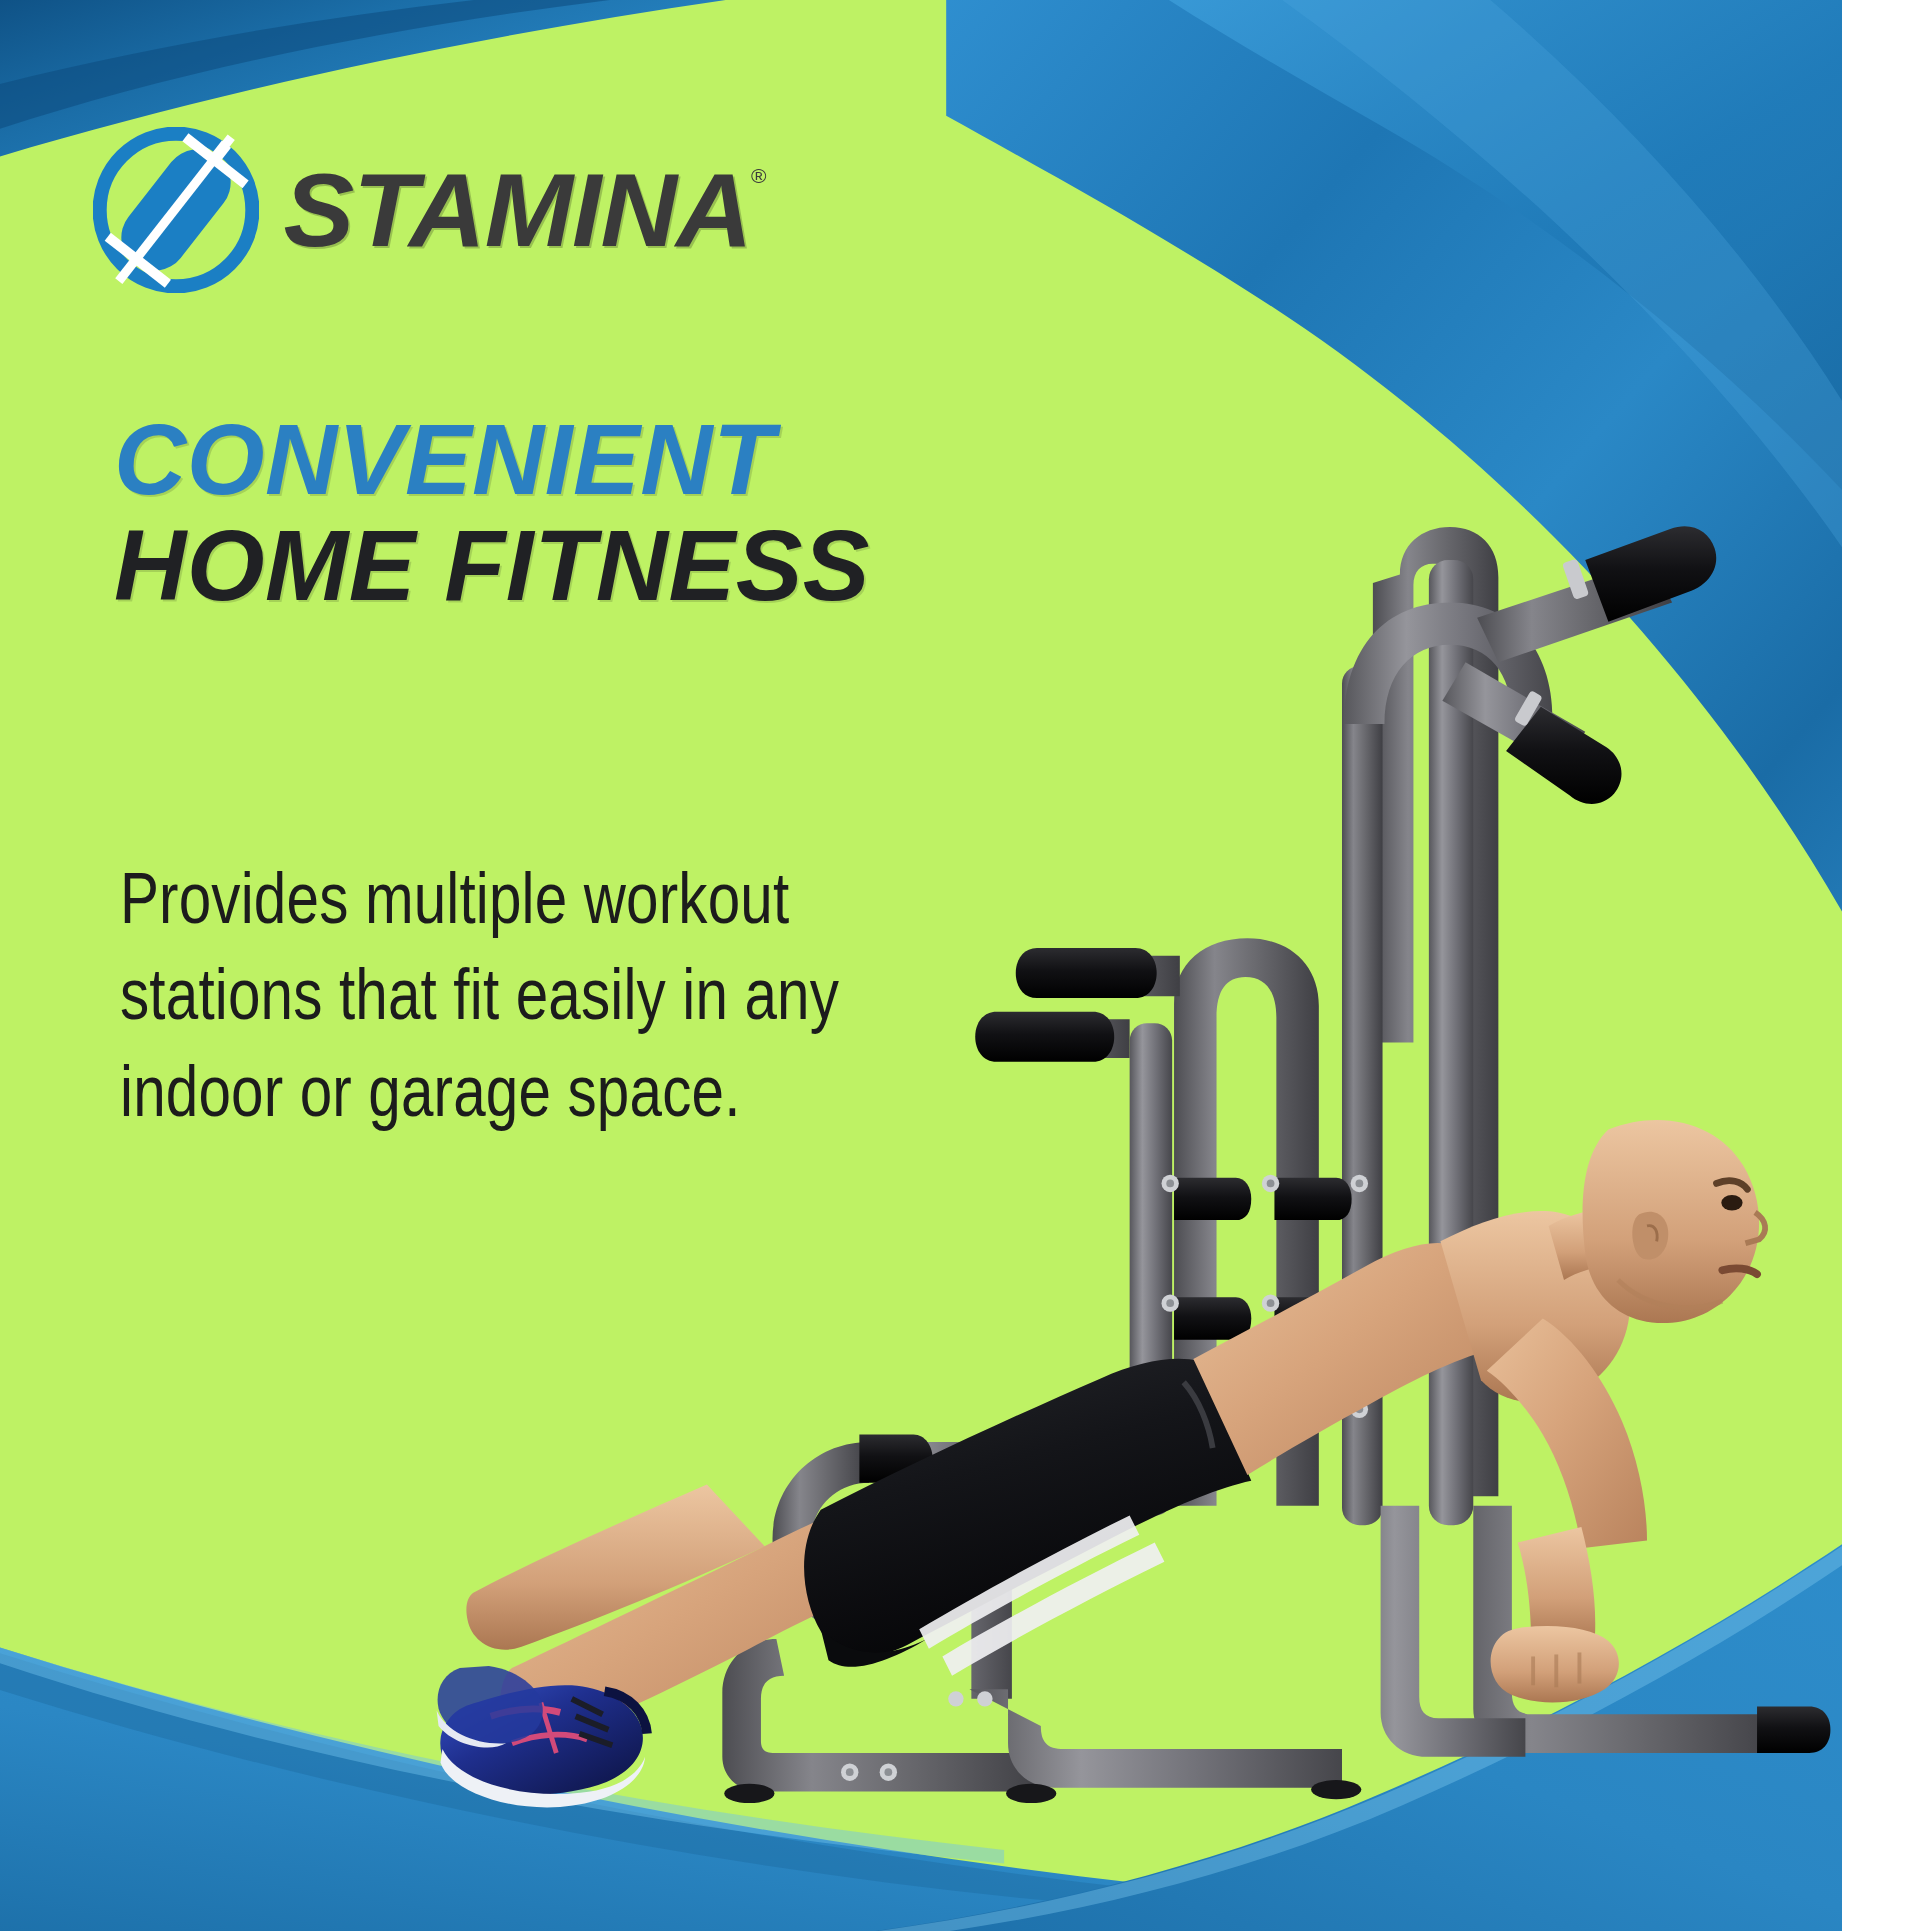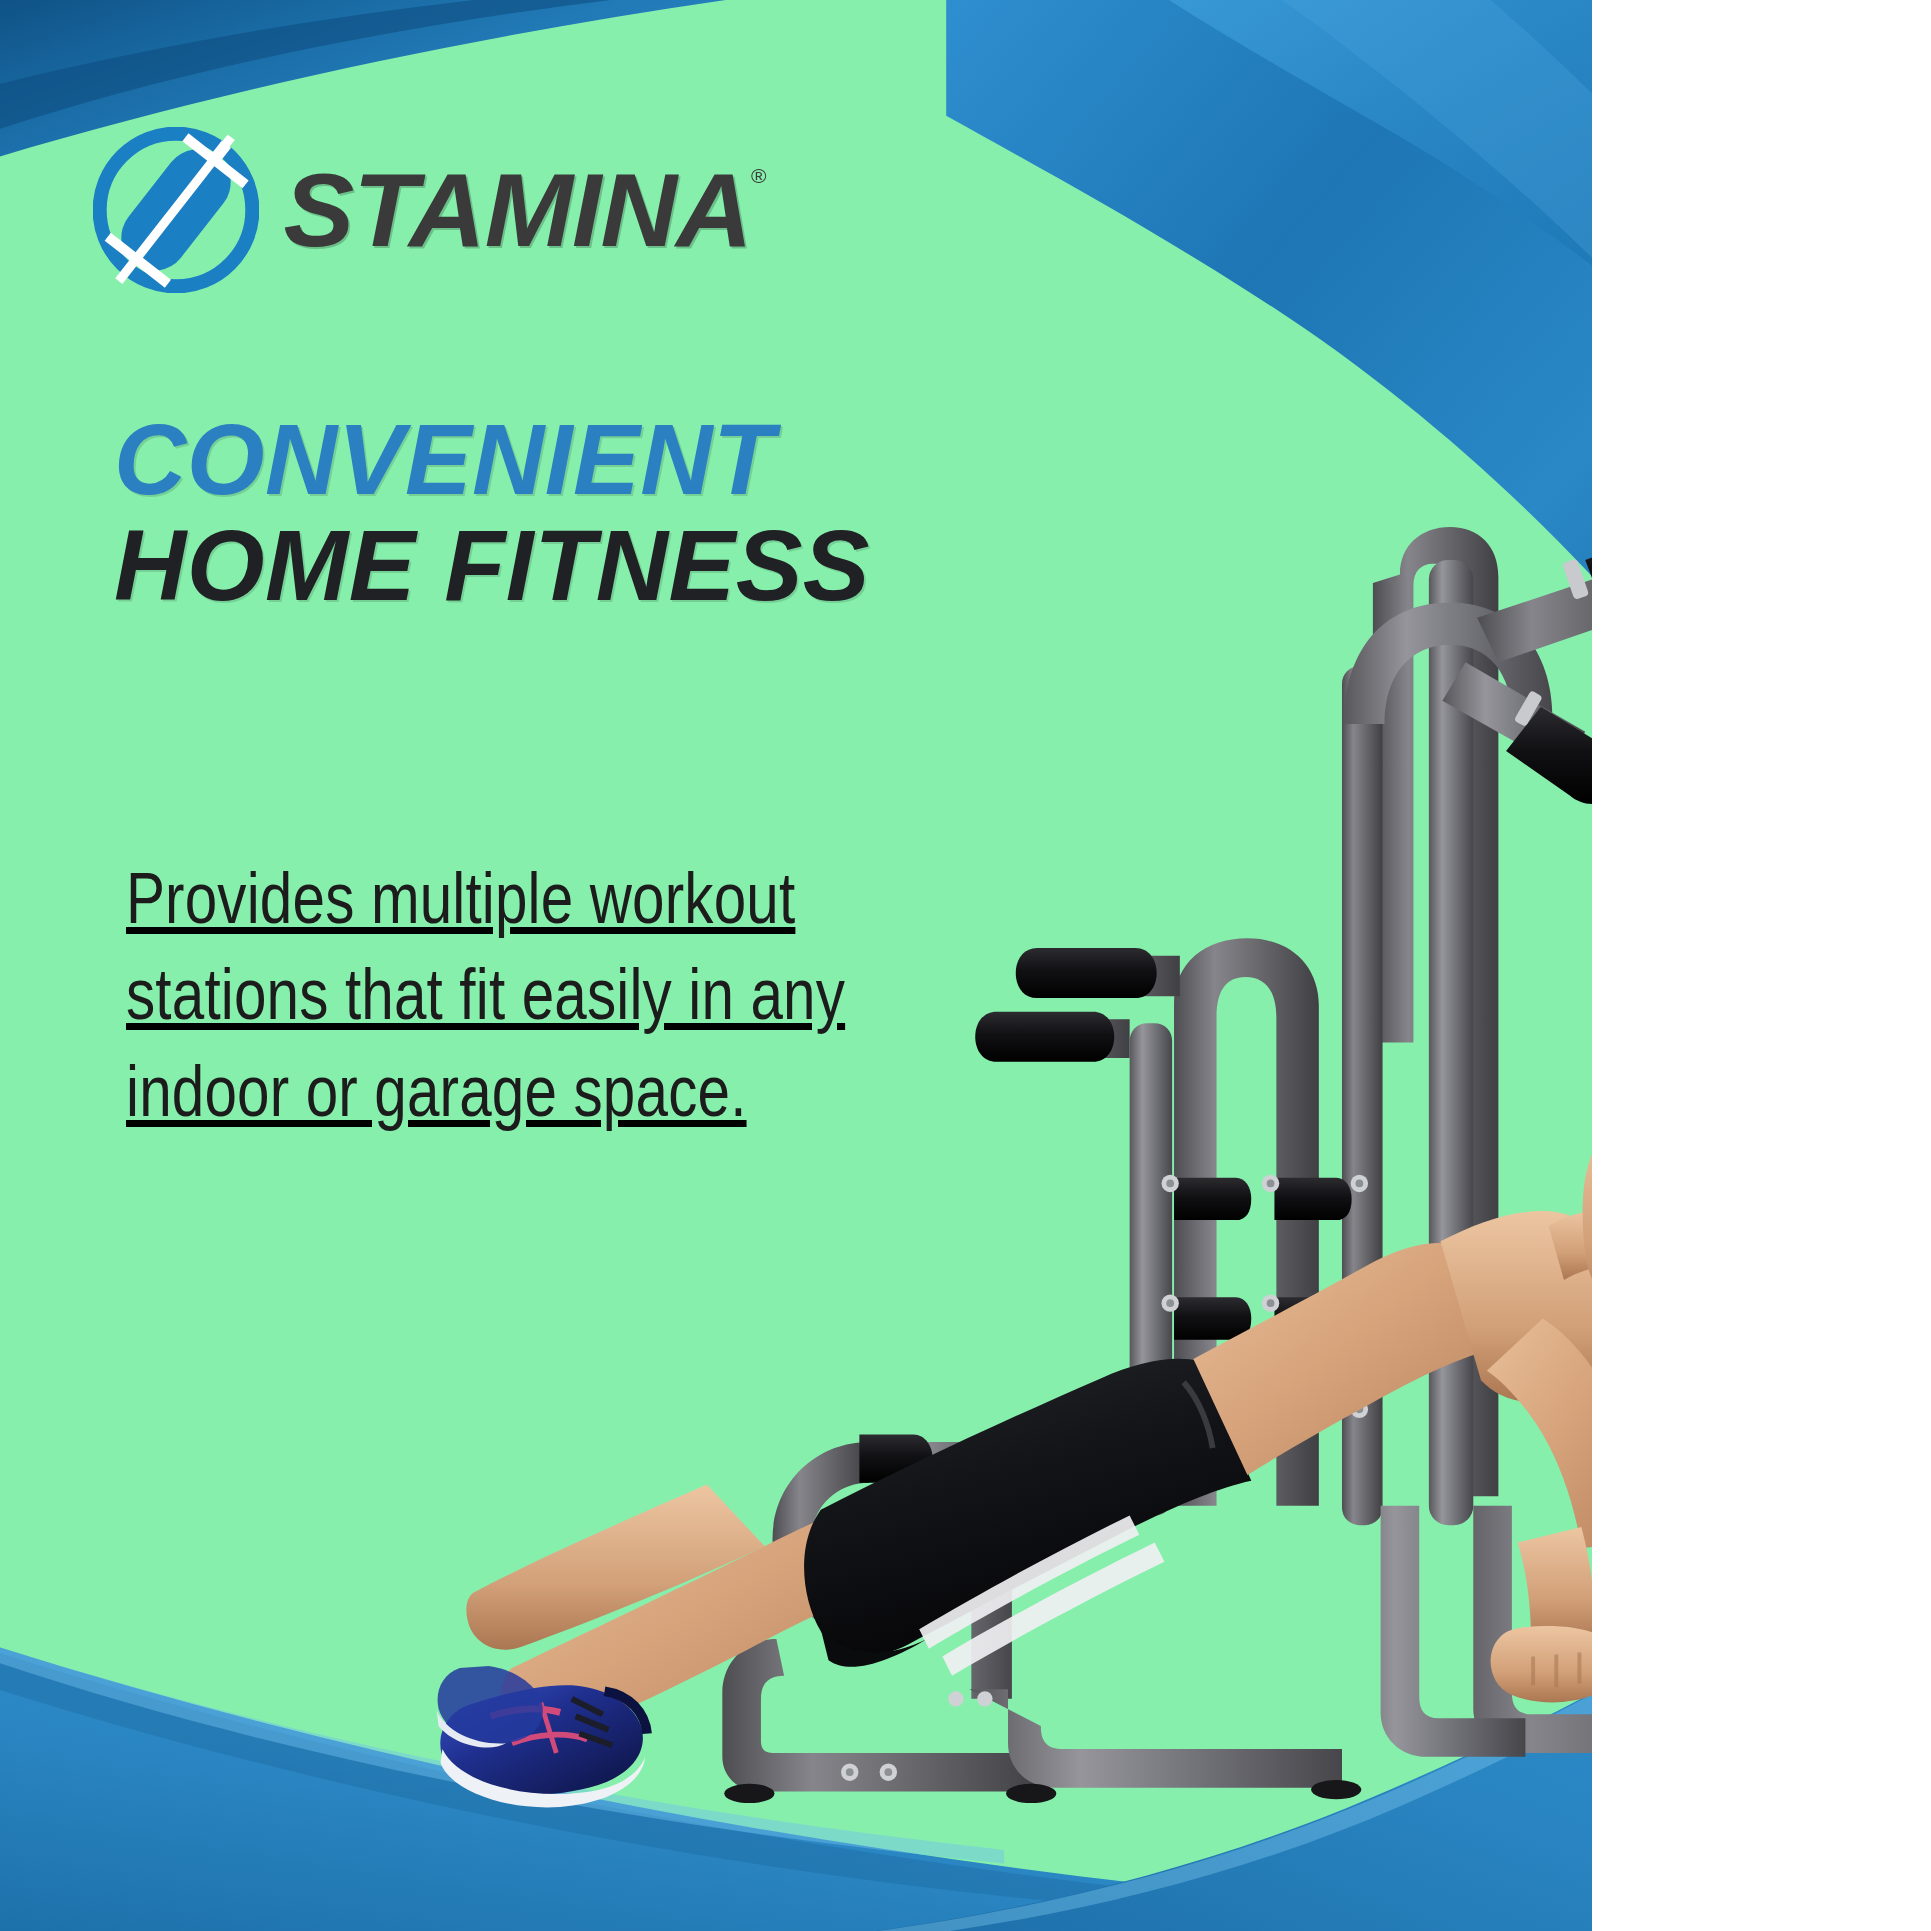--- a/index.html
+++ b/index.html
@@ -1,18 +1,18 @@
 <!DOCTYPE html>
 <html><head>
 <meta charset="utf-8">
 <style>
   html,body{margin:0;padding:0;background:#fff;}
   body{width:1931px;height:1931px;font-family:"Liberation Sans",sans-serif;overflow:hidden;}
 
-  #stage{position:relative;width:1592px;height:1931px;background:#86efac;overflow:hidden;}
+  #stage{position:relative;width:1842px;height:1931px;background:#bef264;overflow:hidden;}
   #deco-layer{position:absolute;inset:0;width:1931px;height:1931px;}
 
   
   #logo-block{position:absolute;left:93px;top:127px;display:flex;align-items:center;gap:29px;}
   #logo-mark{width:166px;height:166px;flex:0 0 auto;}
   #logo-word{position:relative;display:flex;align-items:flex-start;}
   #logo-word .wm{
     font-family:"Liberation Sans",sans-serif;
     font-weight:bold;font-style:italic;
     font-size:104px;letter-spacing:-1px;
@@ -31,21 +31,21 @@
     font-family:"Liberation Sans",sans-serif;
     font-weight:bold;font-style:italic;
     font-size:100px;line-height:1.06;
     letter-spacing:0.5px;
     white-space:nowrap;
   }
   #headline .h-accent{color:#2b80c2;text-shadow:1.9px 1.9px 0 rgba(0,0,0,.13);}
   #headline .h-dark{color:#202124;text-shadow:1.9px 1.9px 0 rgba(0,0,0,.13);}
 
   
-  #bodycopy{position:absolute;left:126px;top:850px;width:985px;text-decoration:underline;}
+  #bodycopy{position:absolute;left:120px;top:850px;width:985px;}
   #bodycopy p{
     margin:0;
     font-family:"Liberation Sans",sans-serif;
     font-weight:300;
     font-size:73px;
     line-height:1.32;
     color:#1c1c1c;
     transform:scaleX(.80);
     transform-origin:left top;
     letter-spacing:0.2px;

